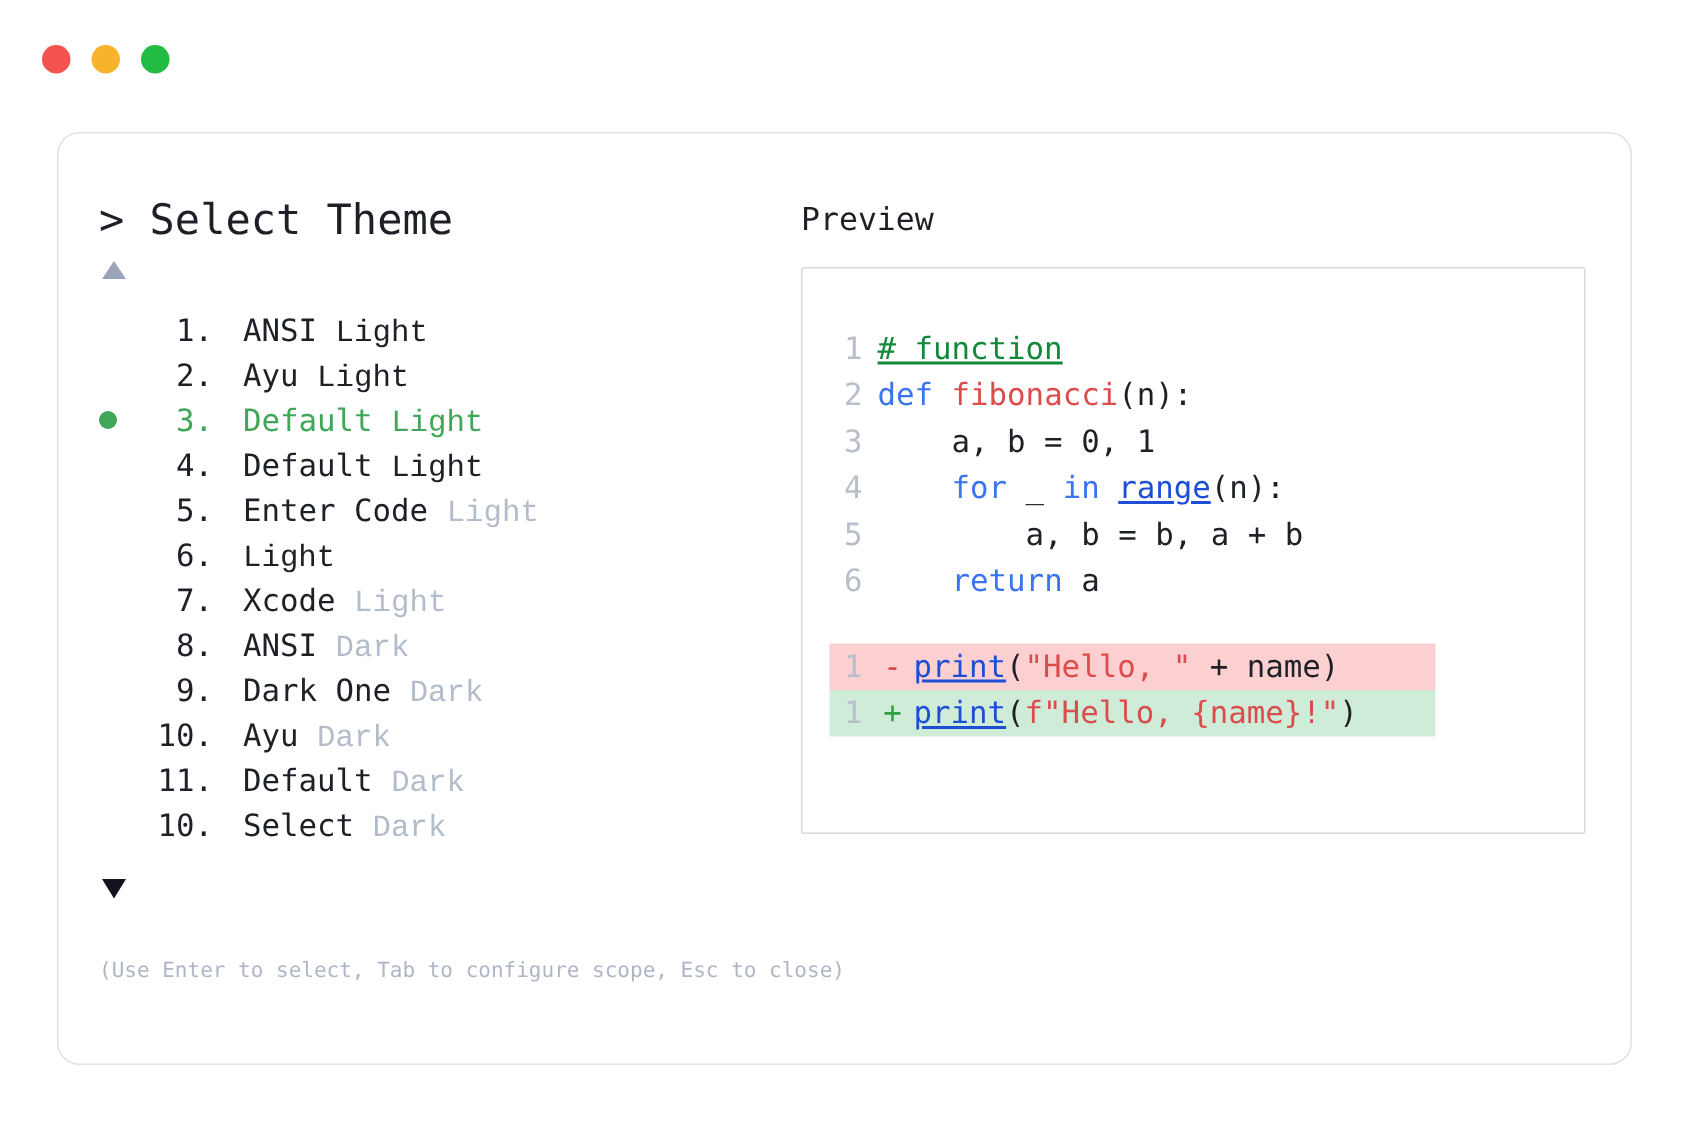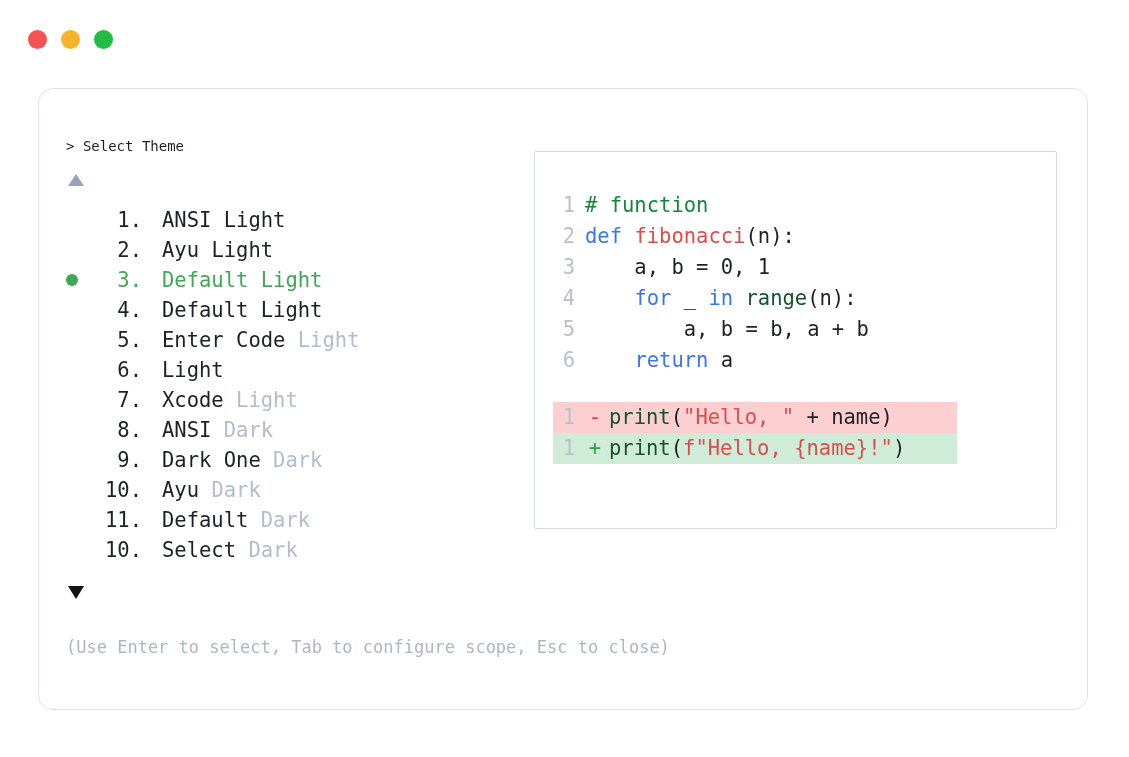--- a/index.html
+++ b/index.html
@@ -70,21 +70,21 @@
     box-sizing: border-box;
   }
   .col-right {
     flex: 1 1 auto;
     padding: 44px 30px 0 0;
     box-sizing: border-box;
   }
 
   
   .prompt-line {
-    font-size: 14px;
+    font-size: 28px;
     line-height: 27px;
     color: #1d2026;
     letter-spacing: 0px;
     white-space: pre;
   }
   .prompt-caret {
     color: #1d2026;
   }
 
   .section-label {
@@ -156,34 +156,34 @@
     flex: 0 0 46px;
     text-align: right;
     color: #1d2026;
   }
   .idx-dot {
     width: 20px;
     flex: 0 0 20px;
     color: #1d2026;
   }
   .tname { color: #1d2026; text-align: right; }
-  .tvariant { color: #b3bcca; }
+  .tvariant { color: #b3bcca; font-family: Liberation Mono, monospace; }
   .tvariant.strong { color: #1d2026; }
 
   .theme-item.selected .idx,
   .theme-item.selected .idx-dot,
   .theme-item.selected .tname,
   .theme-item.selected .tvariant { color: #3fa757; }
 
   
   .hint {
     position: absolute;
     left: 27px;
     bottom: 48px;
-    font-size: 17px;
+    font-size: 14px;
     line-height: 27px;
     color: #aeb6c6;
     white-space: pre;
   }
 
   
   .preview-box {
     margin-top: 18px;
     border: 1.5px solid #d5d9e2;
     background: #ffffff;
@@ -227,27 +227,27 @@
   .diff-mark {
     width: 20px;
     flex: 0 0 20px;
     text-align: center;
     margin-right: 4px;
   }
   .diff-del .diff-mark { color: #dd3b3b; }
   .diff-add .diff-mark { color: #2ea043; }
 
   
-  .tok-comment  { color: #11883a; }
+  .tok-comment  { color: #11883a; text-decoration: underline; }
   .tok-keyword  { color: #3a74f0; }
   .tok-function { color: #dd4c4c; }
   .tok-string   { color: #dd4c4c; }
   .tok-plain    { color: #1d2026; }
   .tok-number   { color: #1d2026; }
-  .tok-builtin  { color: #14532d; }
+  .tok-builtin  { color: #1d4ed8; text-decoration: underline; }
 </style>
 </head>
 <body>
 
 <div class="titlebar">
   <span class="dot dot-close"></span>
   <span class="dot dot-minimize"></span>
   <span class="dot dot-zoom"></span>
 </div>
 
@@ -350,20 +350,21 @@
           </li>
         </ul>
 
         <div class="scroll-arrow scroll-arrow-bottom">
           <span class="arrow-down"></span>
         </div>
 
       </div>
 
       <div class="col-right">
+        <div class="section-label">Preview</div>
 
         <div class="preview-box">
           <div class="code" id="code-block"><div class="code-line"><span class="ln">1</span><span class="code-text"><span class="tok-comment"># function</span></span></div><div class="code-line"><span class="ln">2</span><span class="code-text"><span class="tok-keyword">def </span><span class="tok-function">fibonacci</span><span class="tok-plain">(n):</span></span></div><div class="code-line"><span class="ln">3</span><span class="code-text"><span class="tok-plain">    a, b = </span><span class="tok-number">0</span><span class="tok-plain">, </span><span class="tok-number">1</span></span></div><div class="code-line"><span class="ln">4</span><span class="code-text"><span class="tok-plain">    </span><span class="tok-keyword">for</span><span class="tok-plain"> _ </span><span class="tok-keyword">in </span><span class="tok-builtin">range</span><span class="tok-plain">(n):</span></span></div><div class="code-line"><span class="ln">5</span><span class="code-text"><span class="tok-plain">        a, b = b, a + b</span></span></div><div class="code-line"><span class="ln">6</span><span class="code-text"><span class="tok-plain">    </span><span class="tok-keyword">return</span><span class="tok-plain"> a</span></span></div></div>
           <div class="blank-line"></div>
           <div class="code" id="diff-block"><div class="code-line diff diff-del"><span class="ln">1</span><span class="diff-mark">-</span><span class="code-text"><span class="tok-builtin">print</span><span class="tok-plain">(</span><span class="tok-string">"Hello, "</span><span class="tok-plain"> + name)</span></span></div><div class="code-line diff diff-add"><span class="ln">1</span><span class="diff-mark">+</span><span class="code-text"><span class="tok-builtin">print</span><span class="tok-plain">(</span><span class="tok-string">f"Hello, {name}!"</span><span class="tok-plain">)</span></span></div></div>
         </div>
       </div>
 
     </div>
 

